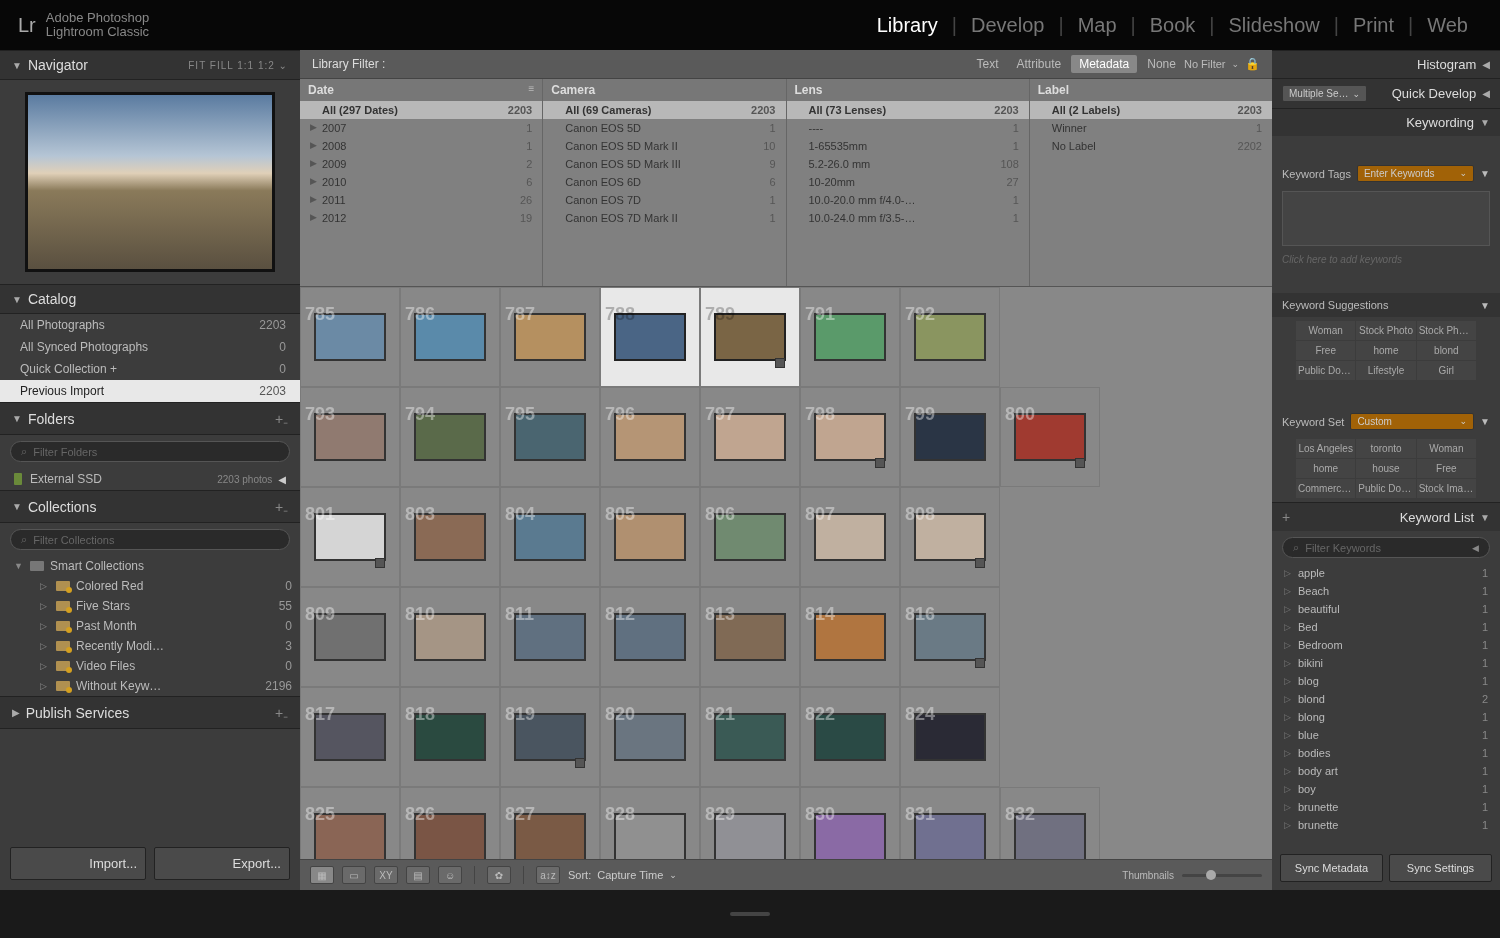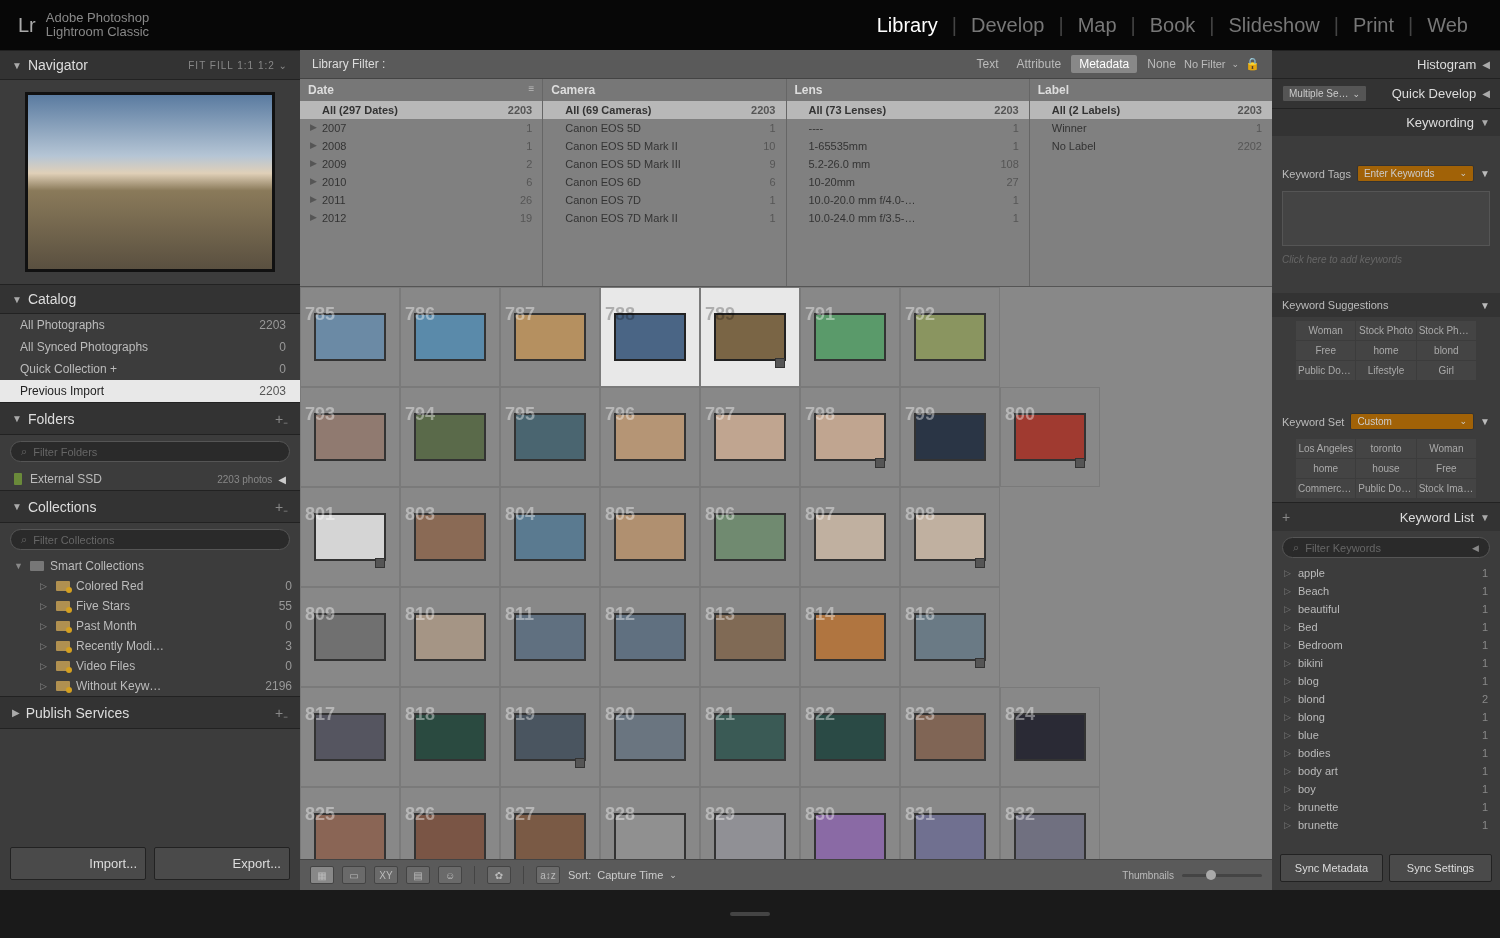--- a/index.html
+++ b/index.html
@@ -568,24 +568,20 @@
             </div>
             <div class="cell">
               <span class="num">821</span>
               <div class="thumb" style="background:#3a5a55"></div>
             </div>
             <div class="cell">
               <span class="num">822</span>
               <div class="thumb" style="background:#2a4a45"></div>
             </div>
             <div class="cell">
-              <span class="num">823</span>
-              <div class="thumb" style="background:#806555"></div>
-            </div>
-            <div class="cell">
               <span class="num">824</span>
               <div class="thumb" style="background:#2a2a35"></div>
             </div>
           </div>
           <div class="grid-row">
             <div class="cell">
               <span class="num">825</span>
               <div class="thumb" style="background:#8a6555"></div>
             </div>
             <div class="cell">

